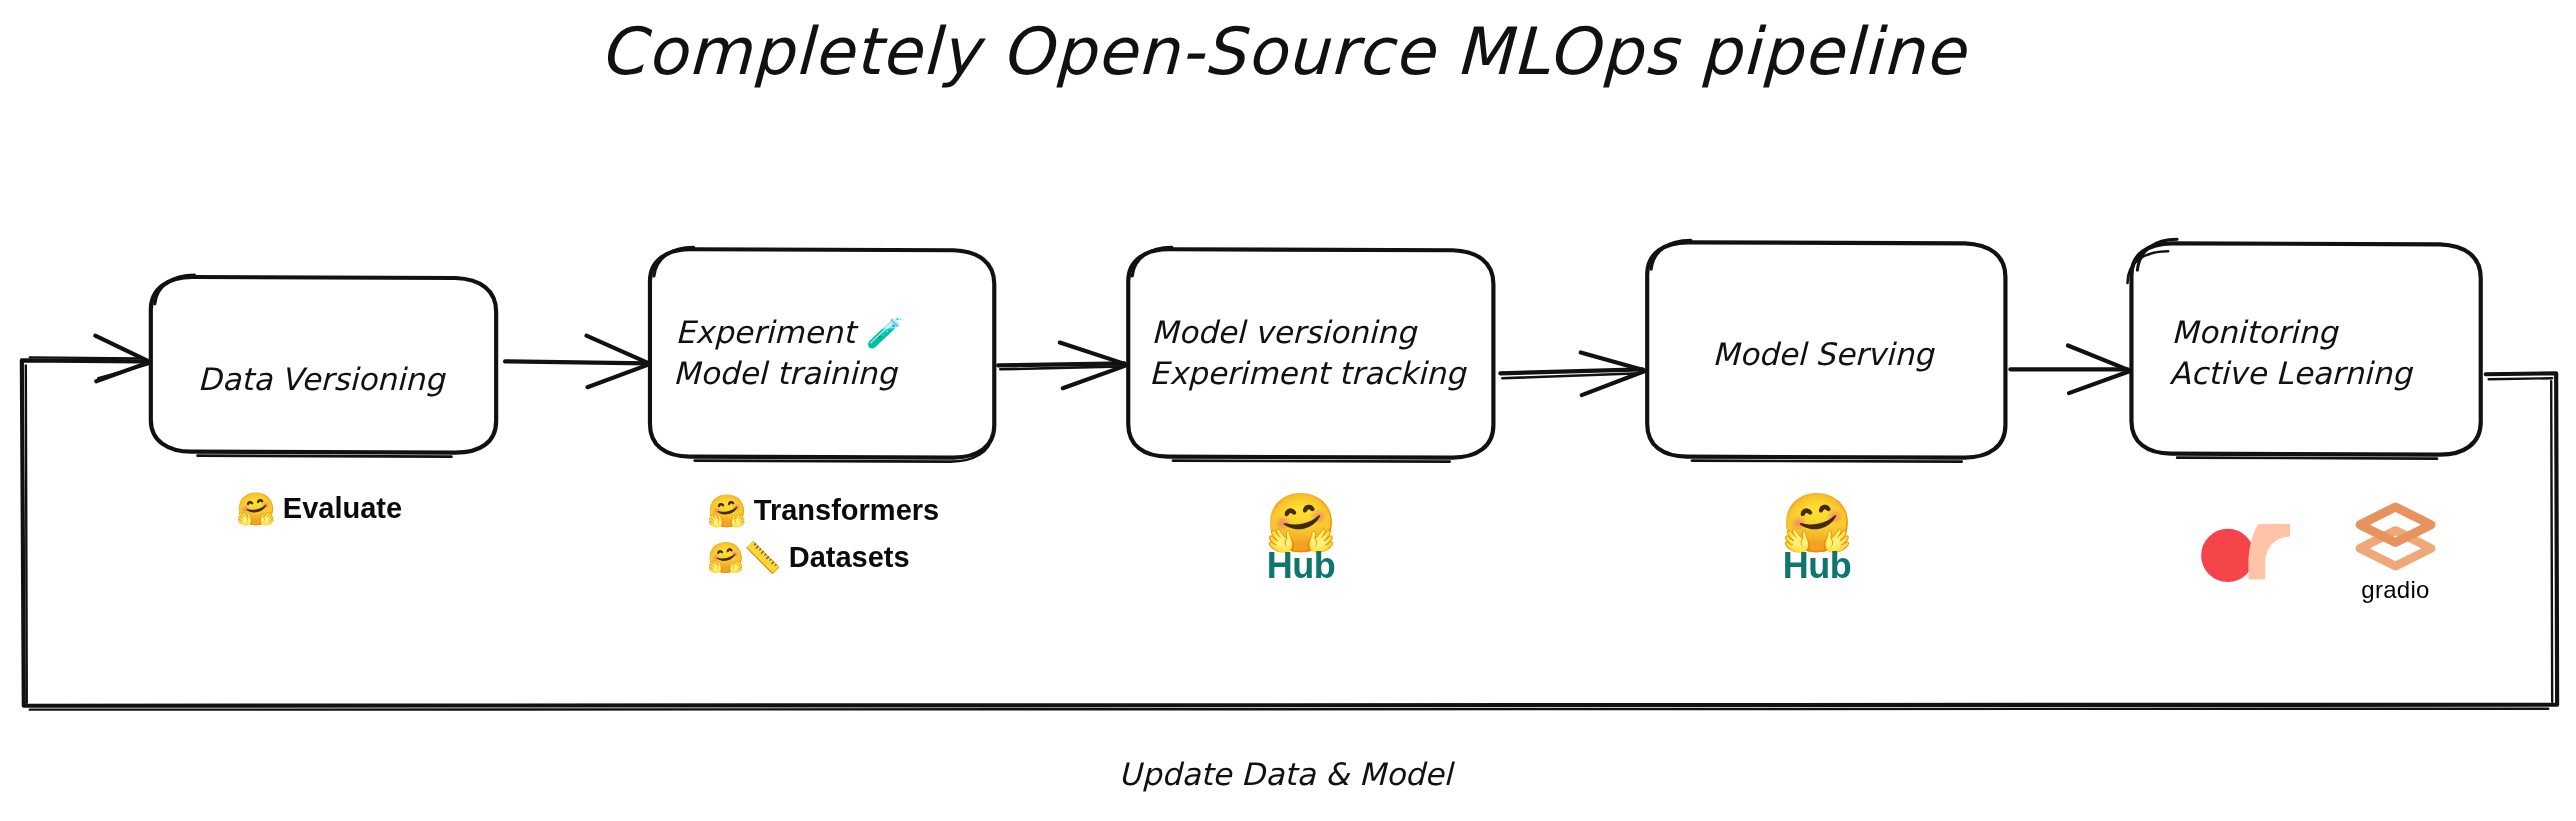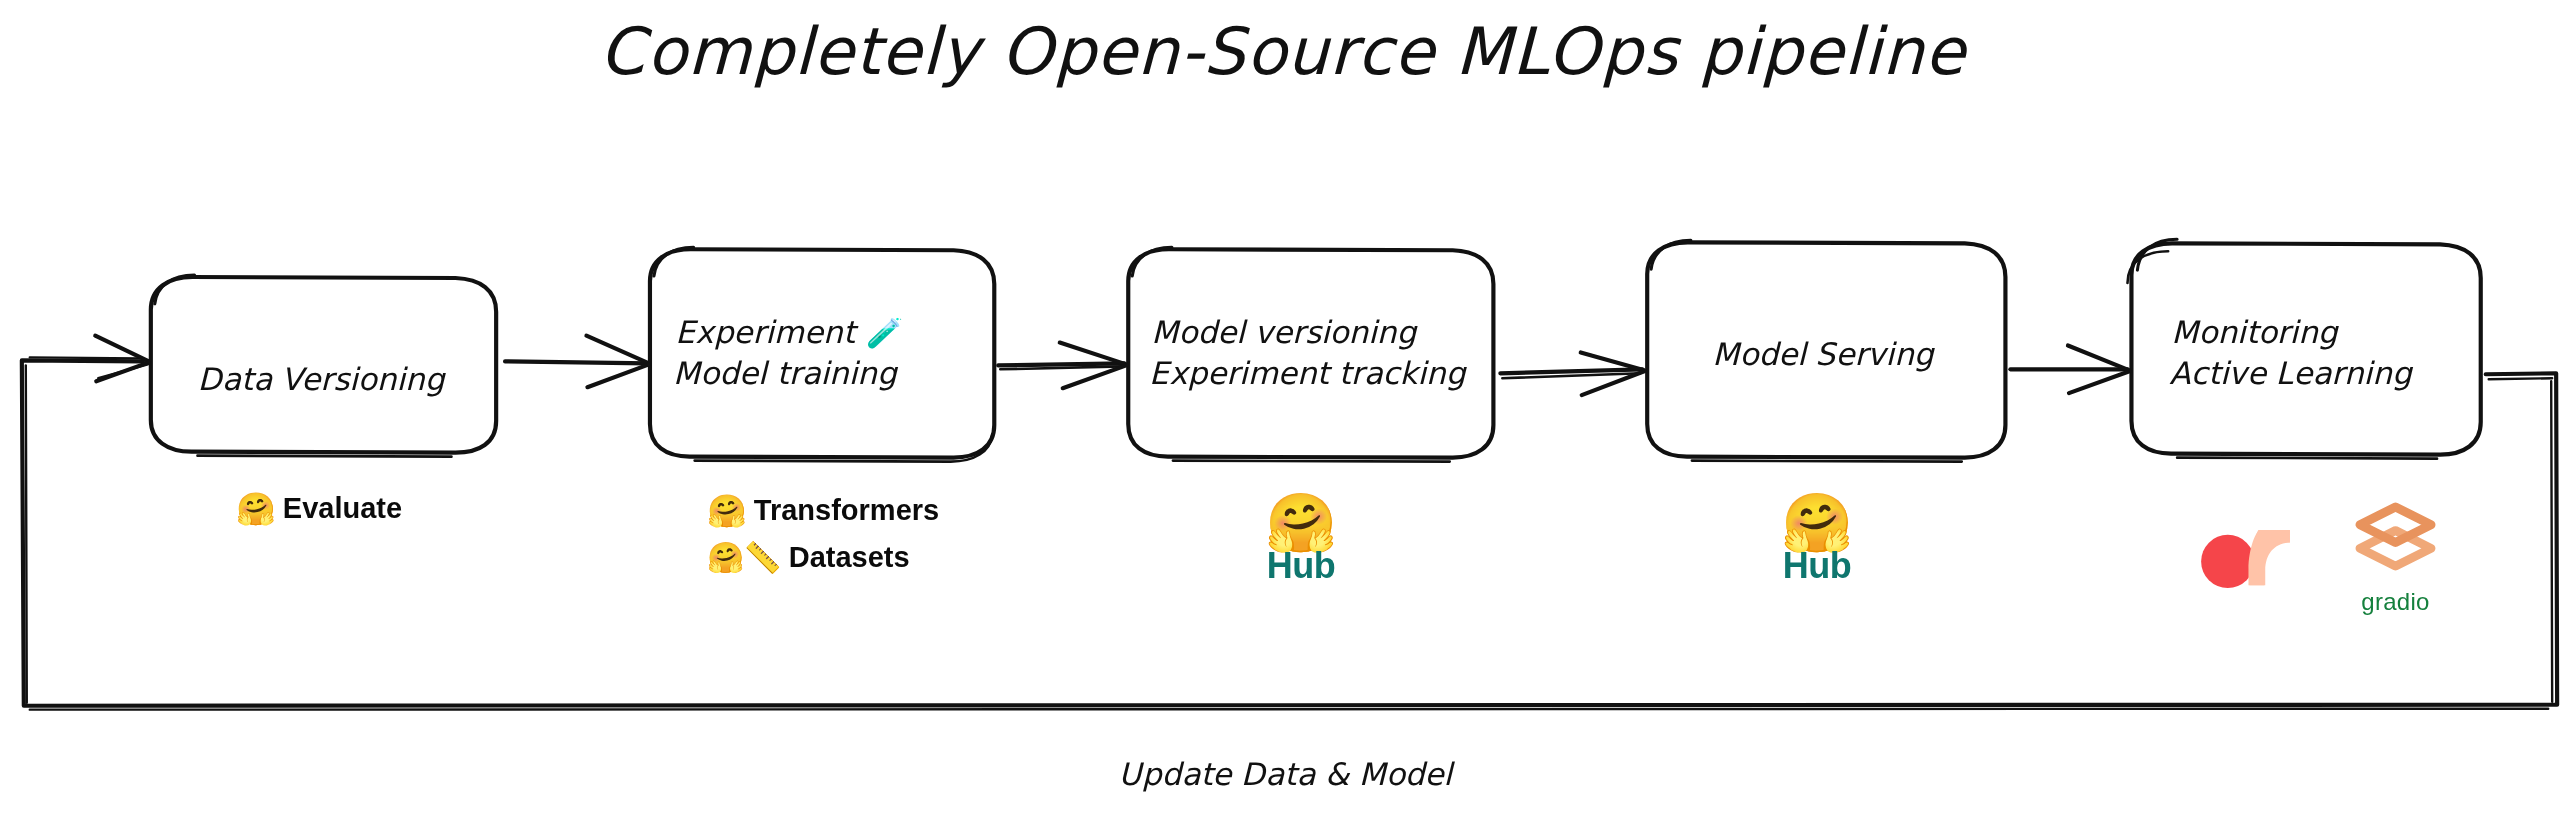--- a/index.html
+++ b/index.html
@@ -124,22 +124,22 @@
     gap: 60px;
   }
   .gradio-logo {
     display: flex;
     flex-direction: column;
     align-items: center;
   }
   .gradio-name {
     font-family: "Liberation Sans", sans-serif;
     font-size: 24px;
-    color: #15803d;
-    margin-top: 14px;
+    color: #000000;
+    margin-top: 2px;
     letter-spacing: 0.3px;
   }
 
   
   #loop-caption {
     position: absolute;
     left: 0;
     top: 756px;
     width: 2576px;
     text-align: center;

